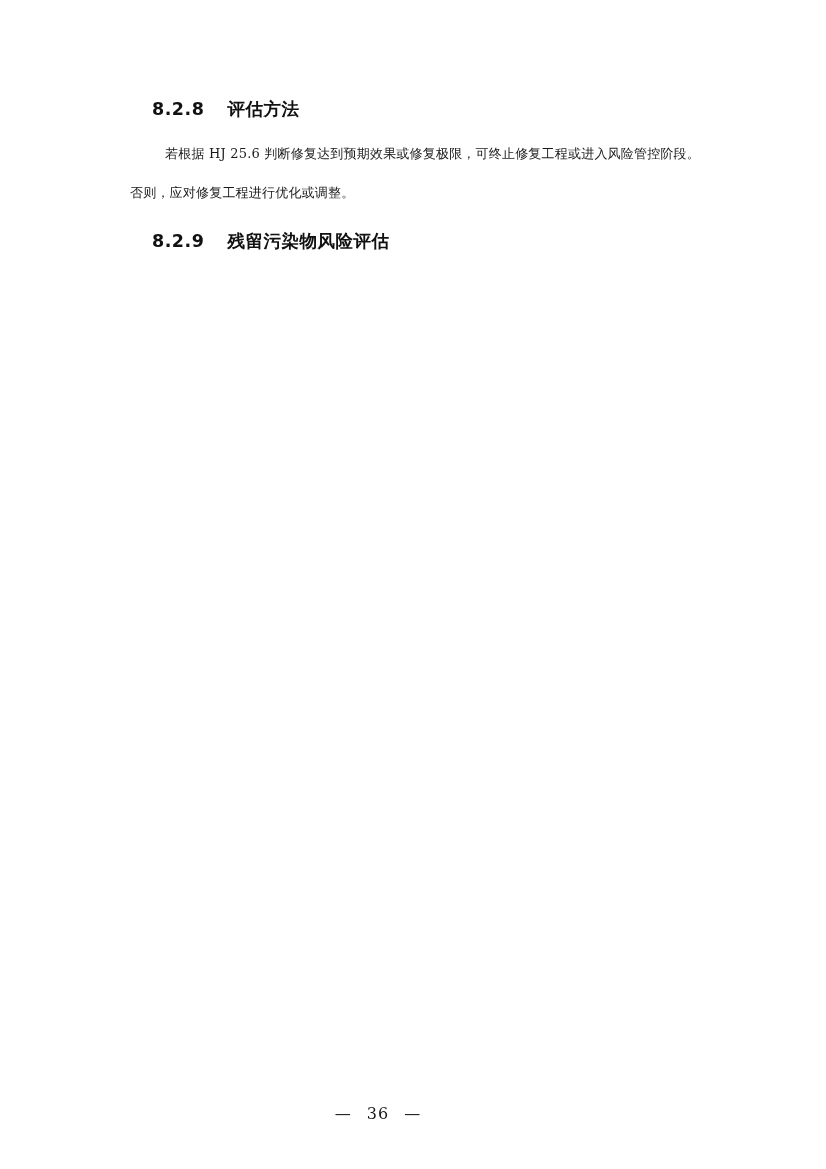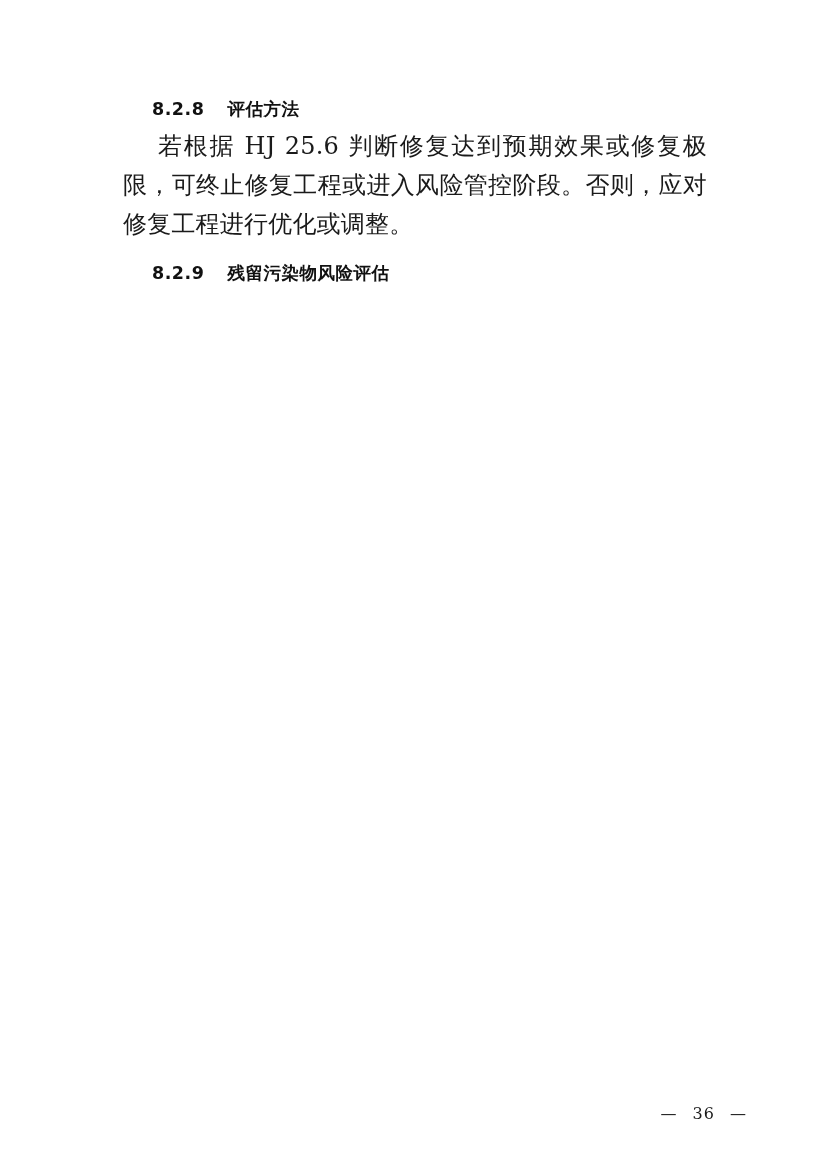--- a/index.html
+++ b/index.html
@@ -35,38 +35,38 @@
     line-height: 1.5;
     letter-spacing: 0.5px;
     margin: 0 0 2px 0;
     padding-left: 34px;
     color: #111111;
   }
   .heading.spaced {
     margin-top: 26px;
   }
   .para {
-    font-size: 24px;
+    font-size: 13px;
     line-height: 39px;
     text-align: justify;
     text-justify: inter-ideograph;
-    margin: 5px;
+    margin: 12px;
     text-indent: 35px;
     letter-spacing: 0.2px;
     color: #1a1a1a;
   }
   .para + .heading {
     margin-top: 16px;
   }
   .footer {
     position: absolute;
     left: 0;
     right: 0;
     bottom: 46px;
-    text-align: right;
+    text-align: center;
     font-size: 16px;
     letter-spacing: 1px;
     color: #1a1a1a;
   }
   .footer .dash {
     display: inline-block;
     padding: 0 9px;
   }
   .pageno {
     display: inline-block;

